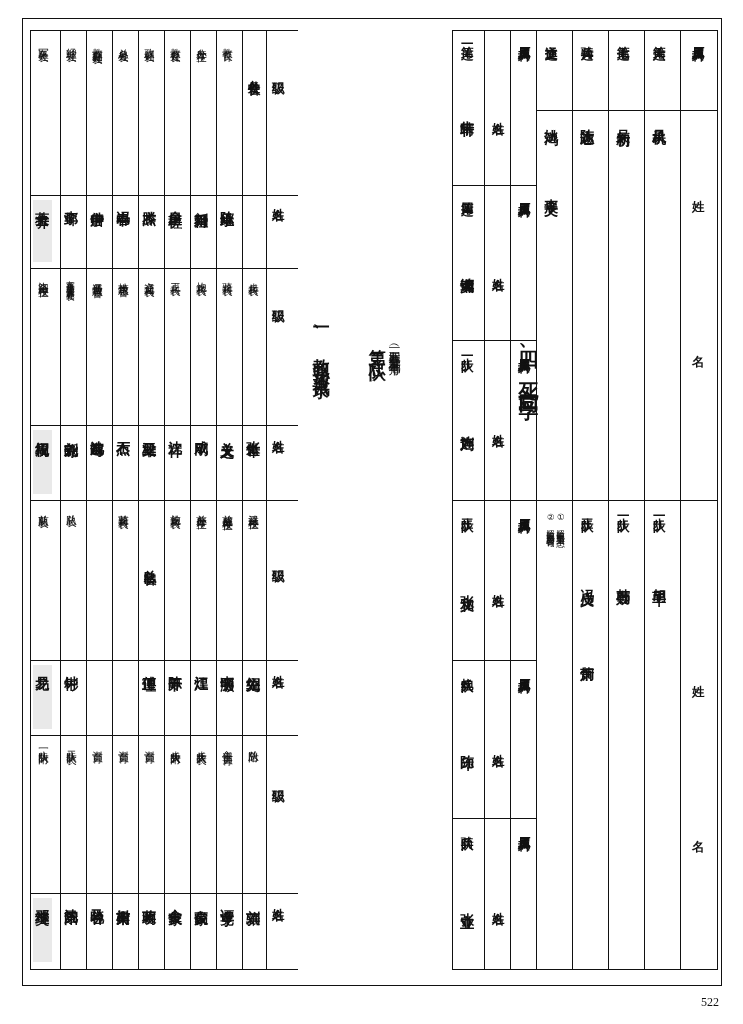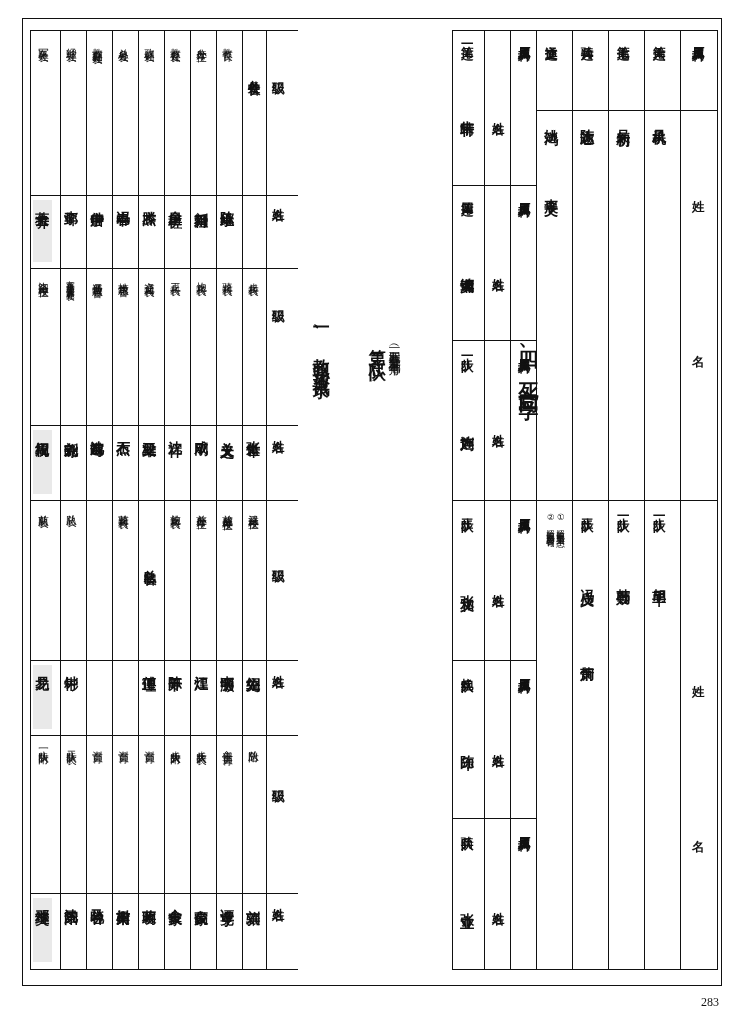--- a/index.html
+++ b/index.html
@@ -303,15 +303,15 @@
   <div class="txt v nm" style="left:246px; top:898px; height:64px;">刘骧</div>
   <div class="txt v nm" style="left:220px; top:898px; height:64px;">谭竟宇</div>
   <div class="txt v nm" style="left:194px; top:898px; height:64px;">高家俊</div>
   <div class="txt v nm" style="left:168px; top:898px; height:64px;">金家俊</div>
   <div class="txt v nm" style="left:142px; top:898px; height:64px;">蒋政明</div>
   <div class="txt v nm" style="left:116px; top:898px; height:64px;">梁树南</div>
   <div class="txt v nm" style="left:90px; top:898px; height:64px;">马晓谷</div>
   <div class="txt v nm" style="left:64px; top:898px; height:64px;">沈景阳</div>
   <div class="txt v nm shade" style="left:33px; top:898px; height:64px; padding:0 2px;">邓继英</div>
 
-  <div class="pageno">283</div>
+  <div class="pageno">522</div>
 
 </div>
 
 </body></html>

